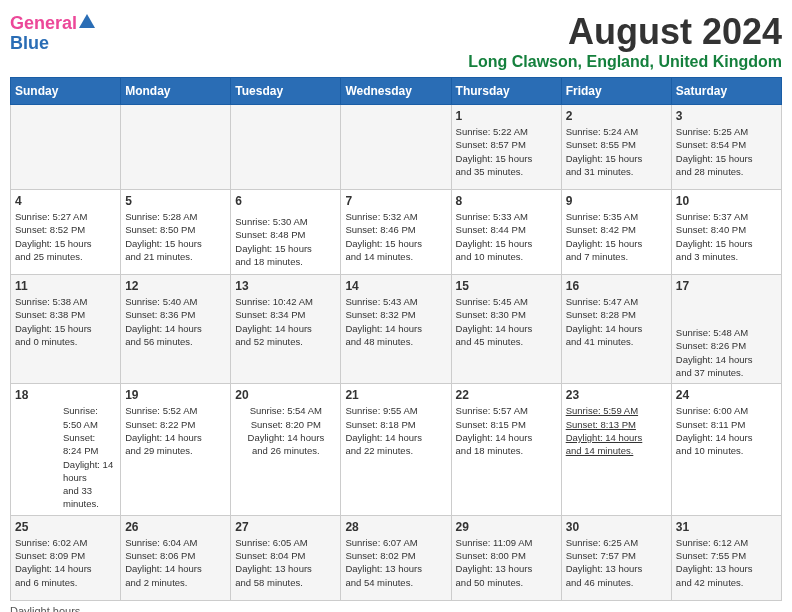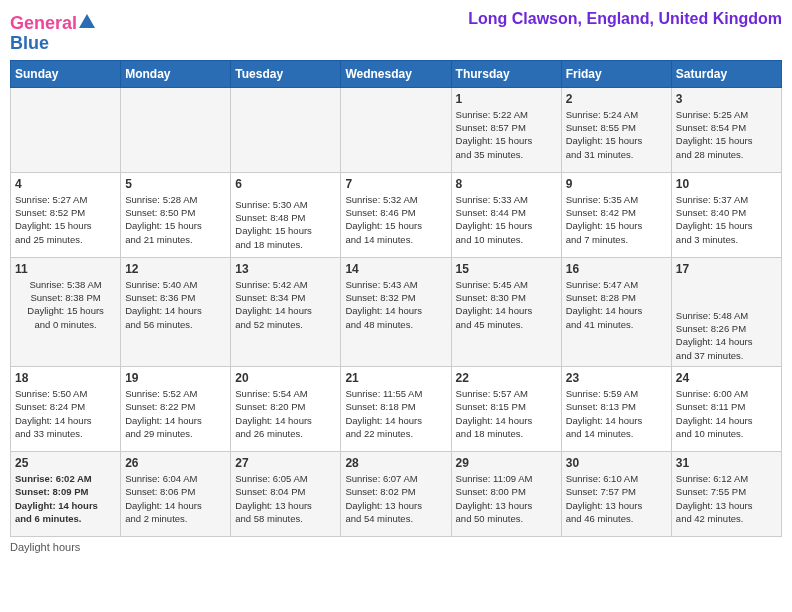--- a/index.html
+++ b/index.html
@@ -39,21 +39,21 @@
     }
     .main-title {
       font-size: 36px;
       font-weight: bold;
       color: #333;
       line-height: 1.2;
     }
     .subtitle {
       font-size: 16px;
       font-weight: bold;
-      color: #6d28d9;
+      color: #15803d;
     }
     table {
       width: 100%;
       border-collapse: collapse;
       table-layout: fixed;
     }
     thead tr th {
       background-color: #2a6db5;
       color: #fff;
       font-size: 12px;
@@ -105,20 +105,21 @@
       <span class="logo-text-general">General</span>
       <span style="display:inline-block;margin-left:2px;vertical-align:middle;">
         <svg width="16" height="16" viewBox="0 0 16 16">
           <polygon points="8,0 16,14 0,14" fill="#2a6db5"></polygon>
         </svg>
       </span>
     </div>
     <span class="logo-text-blue">Blue</span>
   </div>
   <div class="title-section">
+    <div class="main-title">August 2024</div>
     <div class="subtitle">Long Clawson, England, United Kingdom</div>
   </div>
 </div>
 
 <table>
   <thead>
     <tr>
     <th>Sunday</th>
         <th>Monday</th>
         <th>Tuesday</th>
@@ -203,35 +204,35 @@
           <span class="day-number">10</span>
           <div class="day-info" style="white-space: pre-line;">Sunrise: 5:37 AM
 Sunset: 8:40 PM
 Daylight: 15 hours
 and 3 minutes.</div>
         </td>
       </tr>
       <tr>
         <td>
           <span class="day-number">11</span>
-          <div class="day-info" style="white-space: pre-line; text-align: center;">Sunrise: 5:38 AM
+          <div class="day-info" style="white-space: pre-line;">Sunrise: 5:38 AM
 Sunset: 8:38 PM
 Daylight: 15 hours
 and 0 minutes.</div>
         </td>
         <td>
           <span class="day-number">12</span>
           <div class="day-info" style="white-space: pre-line;">Sunrise: 5:40 AM
 Sunset: 8:36 PM
 Daylight: 14 hours
 and 56 minutes.</div>
         </td>
         <td>
           <span class="day-number">13</span>
-          <div class="day-info" style="white-space: pre-line;">Sunrise: 5:42 AM
+          <div class="day-info" style="white-space: pre-line;">Sunrise: 10:42 AM
 Sunset: 8:34 PM
 Daylight: 14 hours
 and 52 minutes.</div>
         </td>
         <td>
           <span class="day-number">14</span>
           <div class="day-info" style="white-space: pre-line;">Sunrise: 5:43 AM
 Sunset: 8:32 PM
 Daylight: 14 hours
 and 48 minutes.</div>
@@ -254,72 +255,72 @@
           <span class="day-number">17</span>
           <div class="day-info" style="white-space: pre-line; margin-top: 33px;">Sunrise: 5:48 AM
 Sunset: 8:26 PM
 Daylight: 14 hours
 and 37 minutes.</div>
         </td>
       </tr>
       <tr>
         <td>
           <span class="day-number">18</span>
-          <div class="day-info" style="white-space: pre-line;">Sunrise: 5:50 AM
+          <div class="day-info" style="white-space: pre-line; margin-left: 48px;">Sunrise: 5:50 AM
 Sunset: 8:24 PM
 Daylight: 14 hours
 and 33 minutes.</div>
         </td>
         <td>
           <span class="day-number">19</span>
           <div class="day-info" style="white-space: pre-line;">Sunrise: 5:52 AM
 Sunset: 8:22 PM
 Daylight: 14 hours
 and 29 minutes.</div>
         </td>
         <td>
           <span class="day-number">20</span>
-          <div class="day-info" style="white-space: pre-line;">Sunrise: 5:54 AM
+          <div class="day-info" style="white-space: pre-line; text-align: center;">Sunrise: 5:54 AM
 Sunset: 8:20 PM
 Daylight: 14 hours
 and 26 minutes.</div>
         </td>
         <td>
           <span class="day-number">21</span>
-          <div class="day-info" style="white-space: pre-line;">Sunrise: 11:55 AM
+          <div class="day-info" style="white-space: pre-line;">Sunrise: 9:55 AM
 Sunset: 8:18 PM
 Daylight: 14 hours
 and 22 minutes.</div>
         </td>
         <td>
           <span class="day-number">22</span>
           <div class="day-info" style="white-space: pre-line;">Sunrise: 5:57 AM
 Sunset: 8:15 PM
 Daylight: 14 hours
 and 18 minutes.</div>
         </td>
         <td>
           <span class="day-number">23</span>
-          <div class="day-info" style="white-space: pre-line;">Sunrise: 5:59 AM
+          <div class="day-info" style="white-space: pre-line; text-decoration: underline;">Sunrise: 5:59 AM
 Sunset: 8:13 PM
 Daylight: 14 hours
 and 14 minutes.</div>
         </td>
         <td>
           <span class="day-number">24</span>
           <div class="day-info" style="white-space: pre-line;">Sunrise: 6:00 AM
 Sunset: 8:11 PM
 Daylight: 14 hours
 and 10 minutes.</div>
         </td>
       </tr>
       <tr>
         <td>
           <span class="day-number">25</span>
-          <div class="day-info" style="white-space: pre-line; font-weight: bold;">Sunrise: 6:02 AM
+          <div class="day-info" style="white-space: pre-line;">Sunrise: 6:02 AM
 Sunset: 8:09 PM
 Daylight: 14 hours
 and 6 minutes.</div>
         </td>
         <td>
           <span class="day-number">26</span>
           <div class="day-info" style="white-space: pre-line;">Sunrise: 6:04 AM
 Sunset: 8:06 PM
 Daylight: 14 hours
 and 2 minutes.</div>
@@ -340,21 +341,21 @@
         </td>
         <td>
           <span class="day-number">29</span>
           <div class="day-info" style="white-space: pre-line;">Sunrise: 11:09 AM
 Sunset: 8:00 PM
 Daylight: 13 hours
 and 50 minutes.</div>
         </td>
         <td>
           <span class="day-number">30</span>
-          <div class="day-info" style="white-space: pre-line;">Sunrise: 6:10 AM
+          <div class="day-info" style="white-space: pre-line;">Sunrise: 6:25 AM
 Sunset: 7:57 PM
 Daylight: 13 hours
 and 46 minutes.</div>
         </td>
         <td>
           <span class="day-number">31</span>
           <div class="day-info" style="white-space: pre-line;">Sunrise: 6:12 AM
 Sunset: 7:55 PM
 Daylight: 13 hours
 and 42 minutes.</div>

